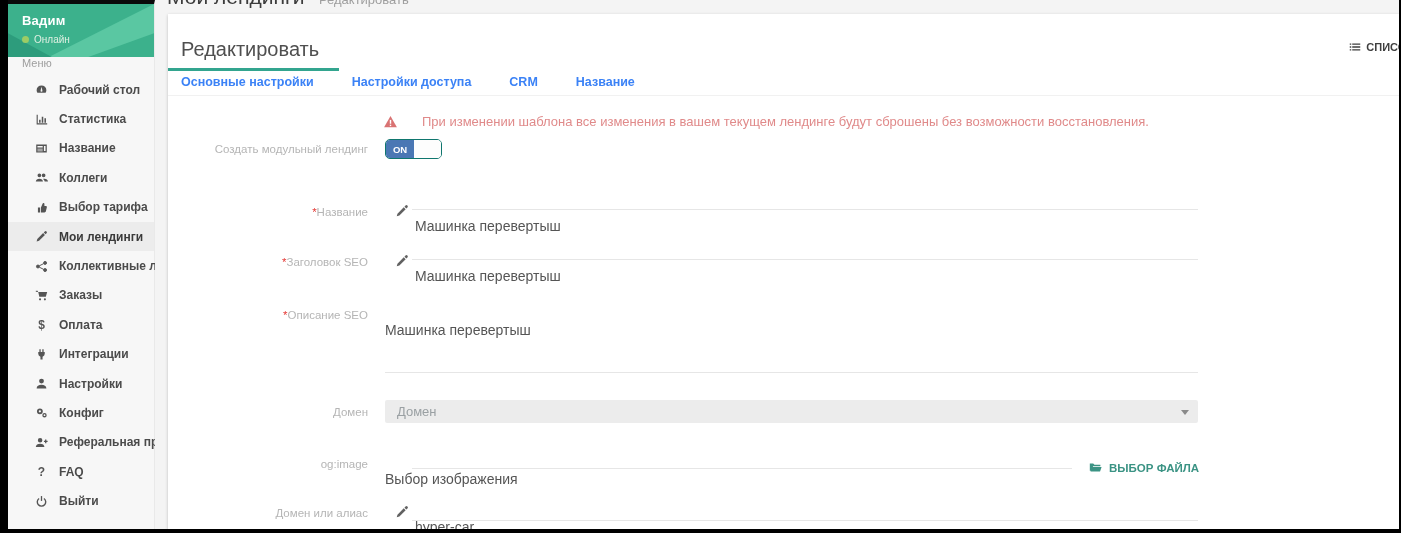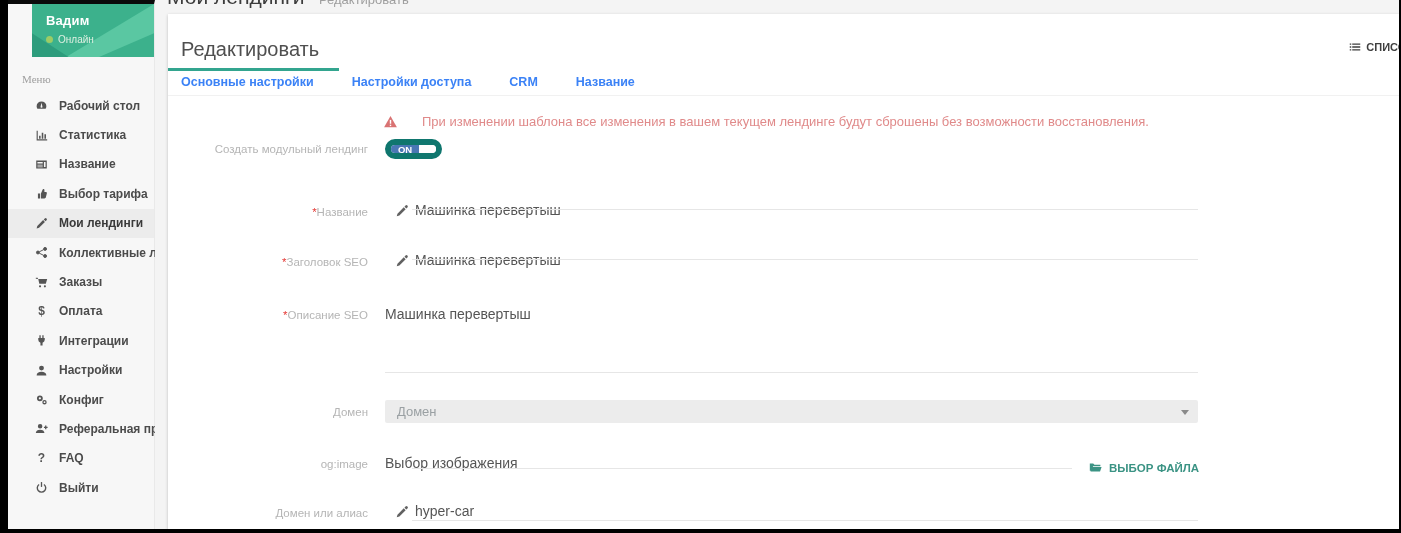--- a/index.html
+++ b/index.html
@@ -2,27 +2,27 @@
 <html><head>
 <meta charset="utf-8">
 <style>
   * { margin:0; padding:0; box-sizing:border-box; }
   html,body { width:1401px; height:533px; overflow:hidden; }
   body { background:#000; font-family:"Liberation Sans", sans-serif; position:relative; }
   .app { position:absolute; left:8px; top:0; right:2px; bottom:4px; background:#f4f4f4; display:flex; overflow:hidden; }
 
   
   .sidebar { width:147px; background:#f7f7f7; border-top:4px solid #0a0a0a; border-right:1px solid #e9e9e9; flex-shrink:0; display:flex; flex-direction:column; }
-  .user-panel { height:53px; position:relative; background:#3cb18c; overflow:hidden; padding:9px 0 0 14px; flex-shrink:0;margin-left:24px; }
+  .user-panel { height:53px; position:relative; background:#3cb18c; overflow:hidden; padding:9px 0 0 14px; flex-shrink:0; }
   .user-panel::before { content:""; position:absolute; inset:0; background:#5ac7a2; clip-path:polygon(28% 100%, 100% 0, 100% 55%, 55% 100%); }
   .user-panel::after  { content:""; position:absolute; inset:0; background:#2d9c7c; clip-path:polygon(0 55%, 30% 100%, 0 100%); }
   .user-name { position:relative; z-index:2; color:#fff; font-size:13px; font-weight:bold; letter-spacing:.2px; }
   .user-status { position:relative; z-index:2; margin-top:6px; display:flex; align-items:center; gap:5px; color:#dff0e2; font-size:10px; }
   .status-dot { width:7px; height:7px; border-radius:50%; background:#9ccc65; }
-  .menu-caption { padding:16px 0 6px 14px; color:#9e9e9e; font-size:11px;font-family:Liberation Serif, serif; }
+  .menu-caption { padding:0 0 6px 14px; color:#9e9e9e; font-size:11px; }
   .menu-item { height:29.4px; display:flex; align-items:center; padding-left:26px; gap:10px; color:#4b4b4b; font-size:12px; font-weight:bold; cursor:pointer; white-space:nowrap; }
   .menu-item.active { background:#ececec; color:#3a3a3a; }
   .mi-icon { width:15px; height:15px; display:flex; align-items:center; justify-content:center; color:#555; flex-shrink:0; }
   .mi-icon svg { width:13px; height:13px; fill:currentColor; }
   .mi-glyph { font-size:12px; font-weight:bold; color:#555; width:15px; text-align:center; }
 
   
   .main { flex:1; position:relative; overflow:hidden; background:#f4f4f4; }
   .page-heading { position:absolute; top:-15px; left:12px; white-space:nowrap; z-index:1; }
   .page-title { display:inline; font-size:21px; font-weight:500; color:#3c3c3c; }
@@ -36,27 +36,27 @@
   .tabs { position:absolute; top:54px; left:0; right:0; height:28px; display:flex; border-bottom:1px solid #f1f1f1; }
   .tab { padding:0 25px 0 13px; display:flex; align-items:center; font-size:12.5px; font-weight:bold; color:#3b82f6; cursor:pointer; }
   .tab.active { box-shadow:inset 0 3px 0 #33a58f; }
 
   .warning { position:absolute; top:100px; left:215px; display:flex; align-items:center; gap:24px; color:#e08a8a; font-size:13px; }
   .warning svg { width:15px; height:14px; flex-shrink:0; }
 
   .frow-label { position:absolute; left:0; width:200px; text-align:right; font-size:11.5px; color:#b5b5b5; white-space:nowrap; }
   .req { color:#e53935; }
 
-  .toggle { position:absolute; left:217px; top:125px; width:57px; height:20px; border:6px solid #0f766e; border-radius:10px; display:flex; overflow:hidden; cursor:pointer; background:#fff; }
+  .toggle { position:absolute; left:217px; top:125px; width:57px; height:20px; border:1px solid #0f766e; border-radius:5px; display:flex; overflow:hidden; cursor:pointer; background:#fff; }
   .toggle-on { width:28px; background:#4a77b4; color:#fff; font-size:9.5px; font-weight:bold; display:flex; align-items:center; justify-content:center; }
   .toggle-off { flex:1; background:#fdfdfd; }
 
   .pencil { position:absolute; width:14px; height:14px; color:#616161; }
   .pencil svg { width:14px; height:14px; fill:currentColor; }
-  .fvalue { position:absolute; font-size:14px; color:#555; white-space:nowrap; }
+  .fvalue { position:absolute; font-size:14px; color:#555; white-space:nowrap;margin-top:16px; }
   .fline { position:absolute; height:1px; background:#e6e6e6; }
 
   .dselect { position:absolute; left:217px; top:386px; width:813px; height:23px; background:#ececec; border-radius:2px; display:flex; align-items:center; padding:0 12px; font-size:13px; color:#9aa0a3; cursor:pointer; }
   .caret { position:absolute; right:9px; top:10px; width:0; height:0; border-left:4px solid transparent; border-right:4px solid transparent; border-top:5px solid #8a8a8a; }
 
   .file-btn { position:absolute; left:920px; top:447px; display:flex; align-items:center; gap:6px; color:#3b9384; font-size:11.5px; font-weight:bold; cursor:pointer; white-space:nowrap; }
   .file-btn svg { width:15px; height:13px; fill:#3b9384; }
 </style>
 </head>
 <body>
@@ -93,20 +93,28 @@
       <span class="mi-icon">
           <svg viewBox="0 0 16 16">
             <path fill-rule="evenodd" d="M1.5 3h13v10h-13zM3 5h6.5v1.8H3zm8 0h2v6h-2zM3 8.2h6.5v1H3zm0 2.3h6.5v1H3z"></path>
           </svg>
         </span>
       <span>Название</span>
     </div>
     <div class="menu-item">
       <span class="mi-icon">
           <svg viewBox="0 0 16 16">
+            <path d="M5.4 7.6a2.3 2.3 0 1 0 0-4.6 2.3 2.3 0 0 0 0 4.6zm5.2 0a2.3 2.3 0 1 0 0-4.6 2.3 2.3 0 0 0 0 4.6zM1 13c0-2.2 2-3.6 4.4-3.6S9.8 10.8 9.8 13zm8.7-3.3c.6-.2 1.2-.3 1.9-.3 2.4 0 4.4 1.4 4.4 3.6h-4.1c0-1.3-.8-2.5-2.2-3.3z"></path>
+          </svg>
+        </span>
+      <span>Коллеги</span>
+    </div>
+    <div class="menu-item">
+      <span class="mi-icon">
+          <svg viewBox="0 0 16 16">
             <path d="M6.3 14H3.6V8h2.7zM7.3 8l2-4.6c.2-.5.6-.8 1.1-.8.7 0 1.2.5 1.2 1.2V6h1.8c.8 0 1.4.8 1.2 1.6l-1.2 5c-.2.8-.9 1.4-1.7 1.4H7.3z"></path>
           </svg>
         </span>
       <span>Выбор тарифа</span>
     </div>
     <div class="menu-item active">
       <span class="mi-icon">
           <svg viewBox="0 0 16 16">
             <path d="M2 14l.8-3L10 3.8 12.2 6 5 13.2zM10.8 3 12 1.8a1.55 1.55 0 0 1 2.2 2.2L13 5.2z"></path>
           </svg>

